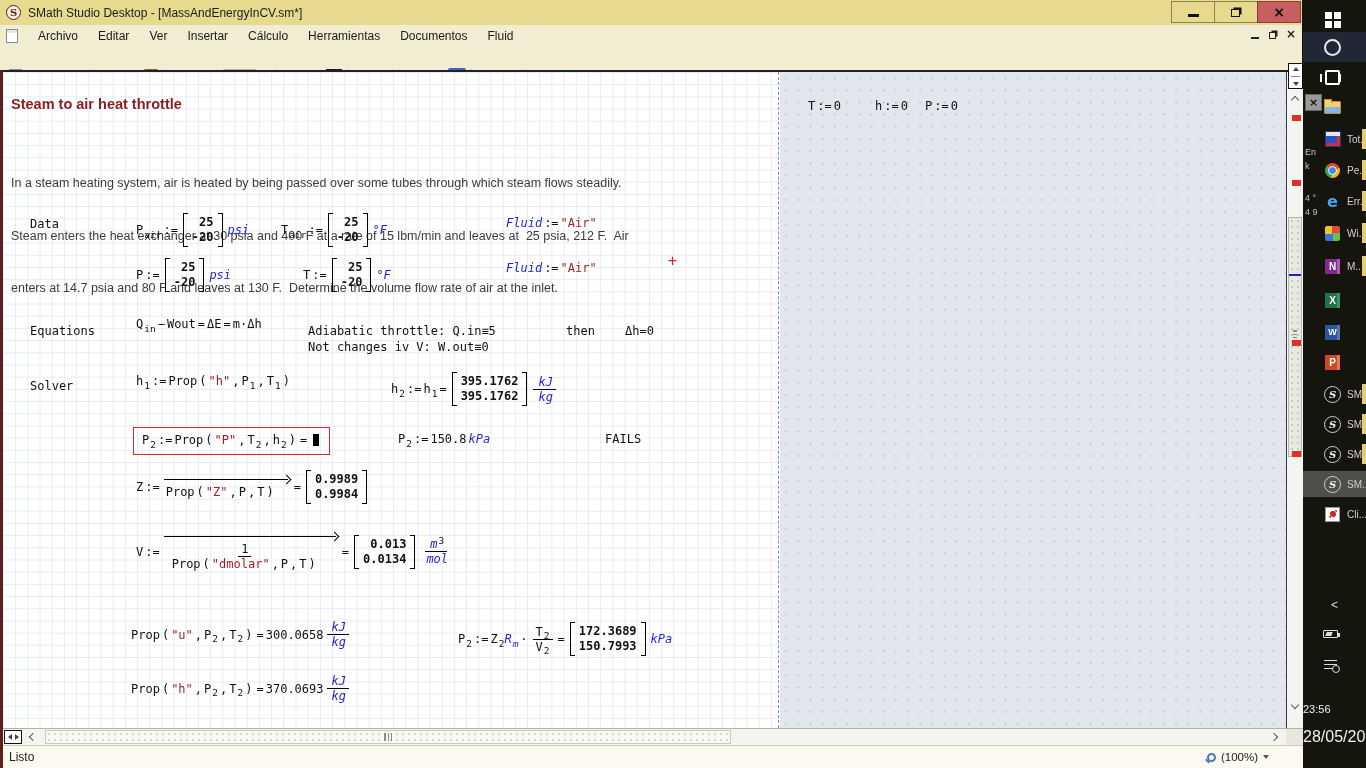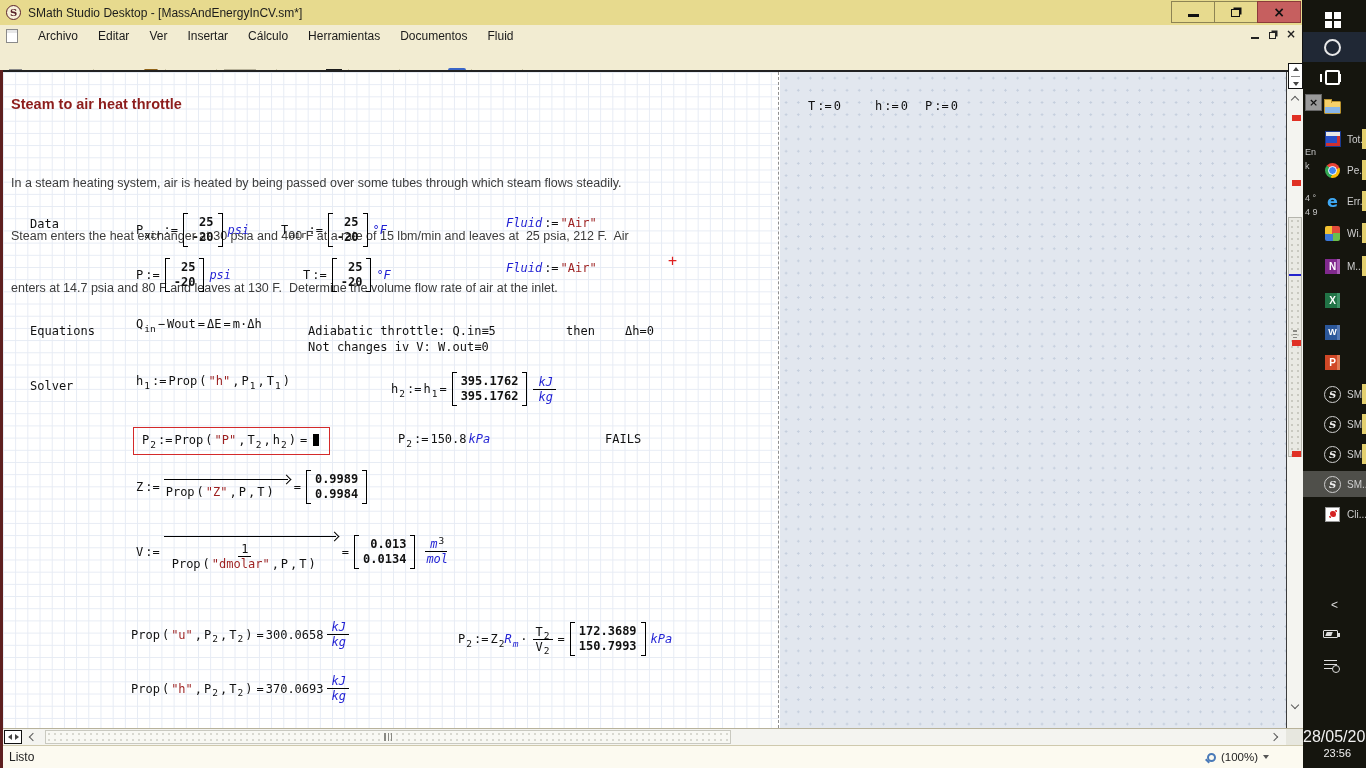--- a/index.html
+++ b/index.html
@@ -184,21 +184,21 @@
   .ti-paint-splat::after{content:"";position:absolute;width:6px;height:6px;background:#d42222;border-radius:45% 55% 40% 60%;
     box-shadow:3px -3px 0 -2px #d42222,-3px 3px 0 -2px #d42222,3px 3px 0 -3px #d42222,-3px -3px 0 -3px #d42222;}
   .tray{position:absolute;left:0;right:0;}
   .tray-chevron{position:absolute;top:598px;left:0;right:0;text-align:center;color:#ddd;font-size:12px;}
   .ti-battery{position:absolute;top:630px;left:20px;width:15px;height:8px;border:1px solid #ddd;border-radius:1px;}
   .ti-battery::before{content:"";position:absolute;right:-3px;top:2px;width:2px;height:4px;background:#ddd;}
   .ti-battery::after{content:"";position:absolute;left:2px;top:1px;width:6px;height:4px;background:#ddd;transform:skewX(-20deg);}
   .ti-action-center{position:absolute;top:660px;left:21px;width:13px;height:10px;
     background:repeating-linear-gradient(#ddd 0 1.5px,transparent 1.5px 4px);}
   .ti-action-center::after{content:"";position:absolute;right:-3px;bottom:-3px;width:6px;height:6px;border:1.5px solid #ddd;border-radius:50%;background:#15150e;}
-  .tb-clock{position:absolute;top:703px;left:0;right:15px;text-align:right;color:#f0f0f0;font-size:11px;margin-top:44px;}
+  .tb-clock{position:absolute;top:703px;left:0;right:15px;text-align:left;color:#f0f0f0;font-size:11px;}
   .tb-date{position:absolute;top:728px;left:0;right:13px;text-align:center;color:#f0f0f0;font-size:16px;}
 </style>
 </head>
 <body>
 
 <div class="screen">
 
   <div class="app">
 
     <div class="titlebar">

